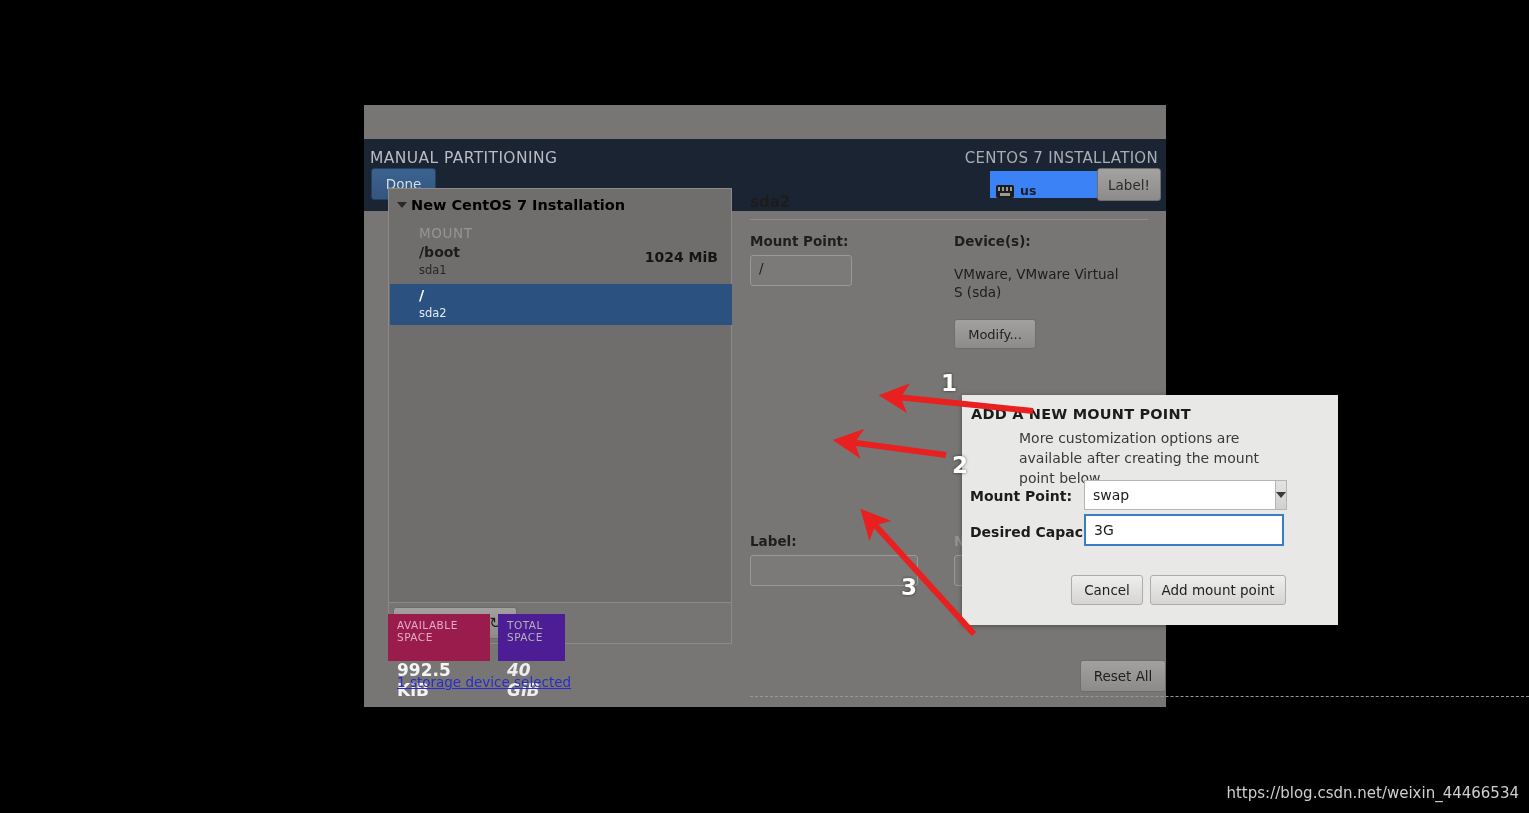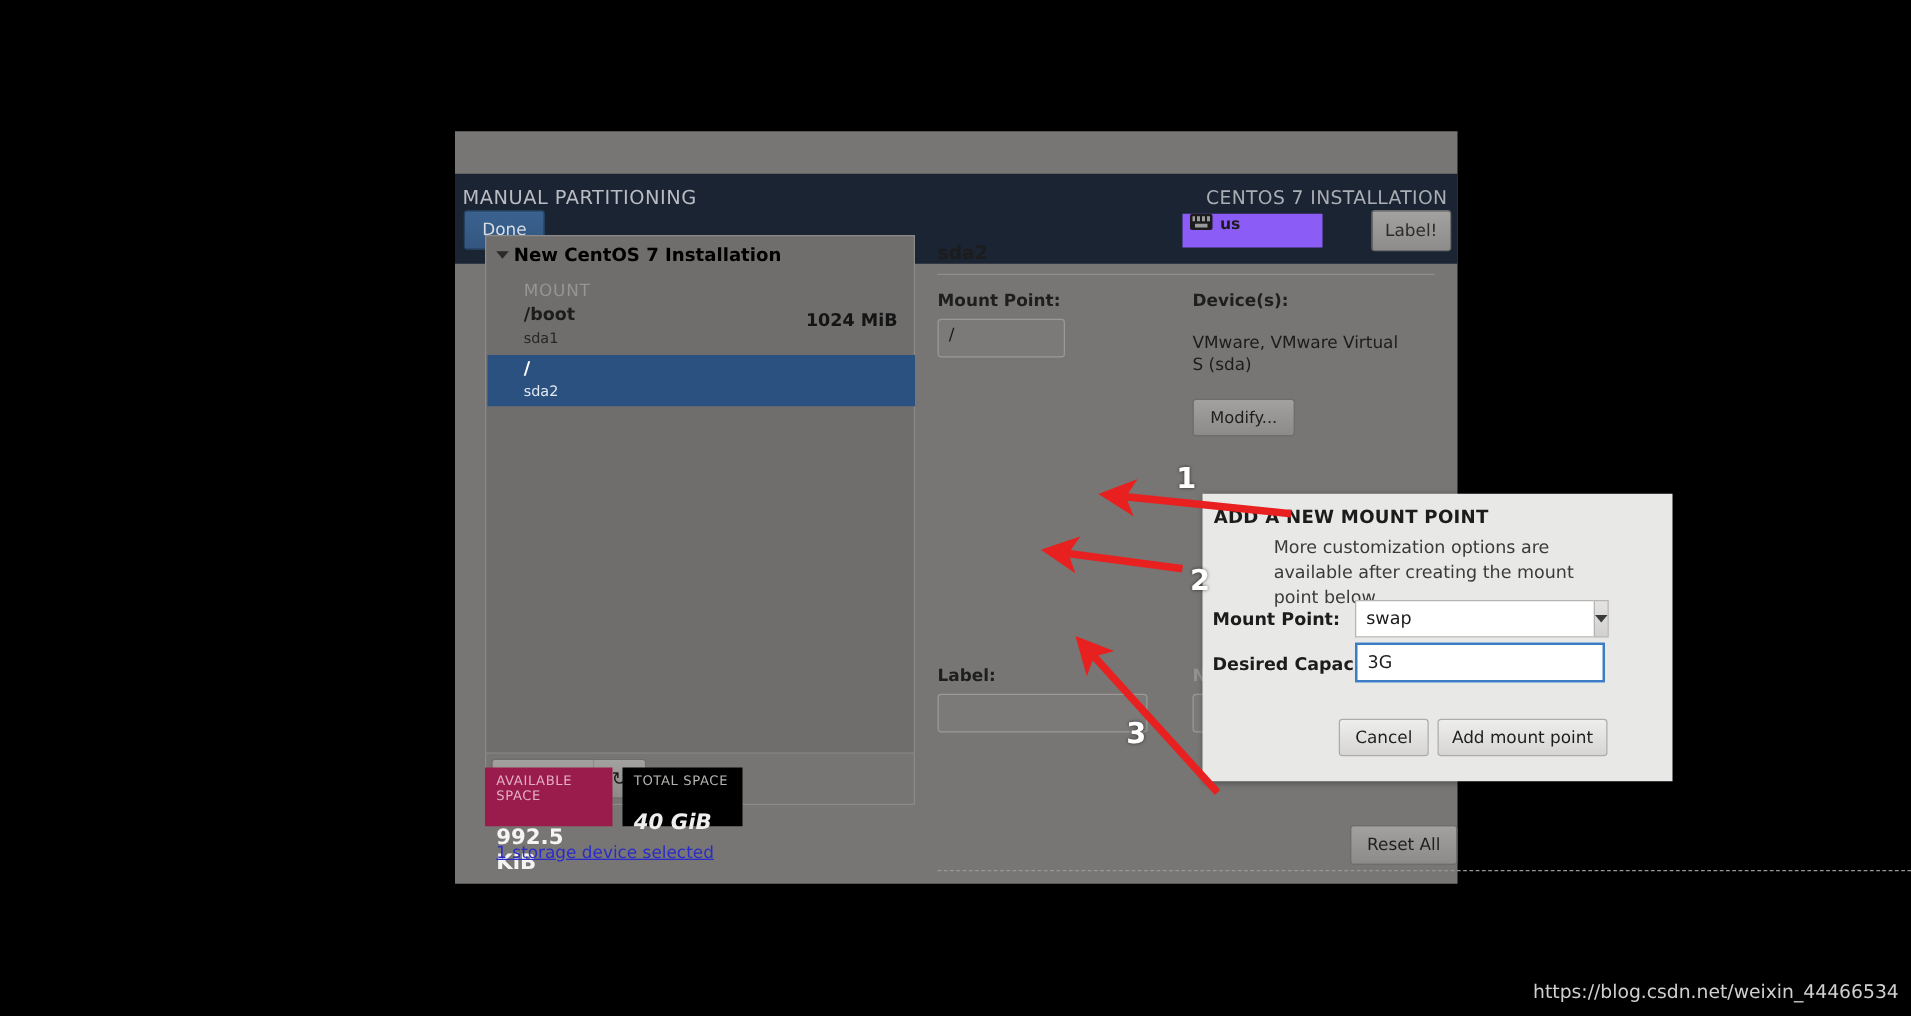--- a/index.html
+++ b/index.html
@@ -9,22 +9,22 @@
   
   #window{position:absolute;left:364px;top:105px;width:802px;height:602px;background:#777674;}
 
   
   #header{position:absolute;left:0;top:0;width:802px;height:72px;background:#1b2433;margin-top:34px;}
   #hdr-title{position:absolute;left:6px;top:10px;font-size:15.5px;letter-spacing:.4px;color:#b9bcc2;}
   #hdr-right{position:absolute;right:8px;top:10px;font-size:15px;letter-spacing:.3px;color:#a9adb4;}
   #done-btn{position:absolute;left:7px;top:29px;width:63px;height:30px;
             background:linear-gradient(#3b6290,#33567f);border:1px solid #24405f;border-radius:3px;
             color:#d8dde3;font-size:13.5px;display:flex;align-items:center;justify-content:center;cursor:pointer;}
-  #kbd-box{position:absolute;left:582px;top:32px;width:112px;height:27px;background:#8b5cf6;
-           display:flex;align-items:flex-start;padding-left:6px;box-sizing:border-box;}
+  #kbd-box{position:absolute;left:626px;top:32px;width:112px;height:27px;background:#3b82f6;
+           display:flex;align-items:flex-end;padding-left:6px;box-sizing:border-box;}
   #kbd-icon{width:18px;height:13px;background:#1c1c1c;border-radius:2px;position:relative;margin-right:6px;}
   #kbd-icon:before{content:"";position:absolute;left:2px;top:2px;width:14px;height:4px;
       background:repeating-linear-gradient(to right,#9a9a9a 0 2px,transparent 2px 4px);}
   #kbd-icon:after{content:"";position:absolute;left:4px;top:8px;width:10px;height:3px;background:#9a9a9a;}
   #kbd-label{font-size:12.5px;font-weight:bold;color:#1d1d1d;}
   #help-btn{position:absolute;left:733px;top:29px;width:62px;height:31px;
             background:linear-gradient(#a3a2a0,#8d8c8a);border:1px solid #6e6d6b;border-radius:3px;
             color:#2b2b2b;font-size:13.5px;display:flex;align-items:center;justify-content:center;cursor:pointer;}
   #part-list{position:absolute;left:24px;top:83px;width:344px;height:415px;background:#6f6e6c;
              border:1px solid #8b8a88;box-sizing:border-box;}
@@ -45,21 +45,21 @@
               border:1px solid #8b8a88;border-top:none;box-sizing:border-box;}
   .tbtn{position:absolute;top:4px;width:41px;height:30px;background:linear-gradient(#a2a1a0,#8c8b89);
         border:1px solid #6e6d6b;display:flex;align-items:center;justify-content:center;
         font-size:16px;color:#1d1d1d;cursor:pointer;}
   #tb-add{left:4px;border-radius:3px 0 0 3px;}
   #tb-del{left:45px;border-left:none;}
   #tb-ref{left:86px;border-left:none;border-radius:0 3px 3px 0;font-size:15px;}
 
   .spacebox{position:absolute;top:509px;height:47px;padding:5px 9px 0 9px;box-sizing:border-box;}
   #avail-box{left:24px;width:102px;background:#9a1c4d;}
-  #total-box{left:134px;width:96px;background:#000000;}
+  #total-box{left:134px;width:67px;background:#4c1d95;}
   .sp-cap{font-size:10.5px;letter-spacing:.5px;}
   .sp-val{font-size:17px;font-weight:bold;margin-top:17px;}
   #avail-box .sp-cap{color:#e2aec5;} #avail-box .sp-val{color:#f4f4f4;}
   #total-box .sp-cap{color:#b4b3b1;} #total-box .sp-val{color:#eeeeee;font-style:italic;}
 
   #storage-link{position:absolute;left:33px;top:569px;font-size:13.5px;color:#2b2bc8;
                 text-decoration:underline;cursor:pointer;}
 
   
   #right-panel{position:absolute;left:386px;top:83px;width:400px;height:430px;}

